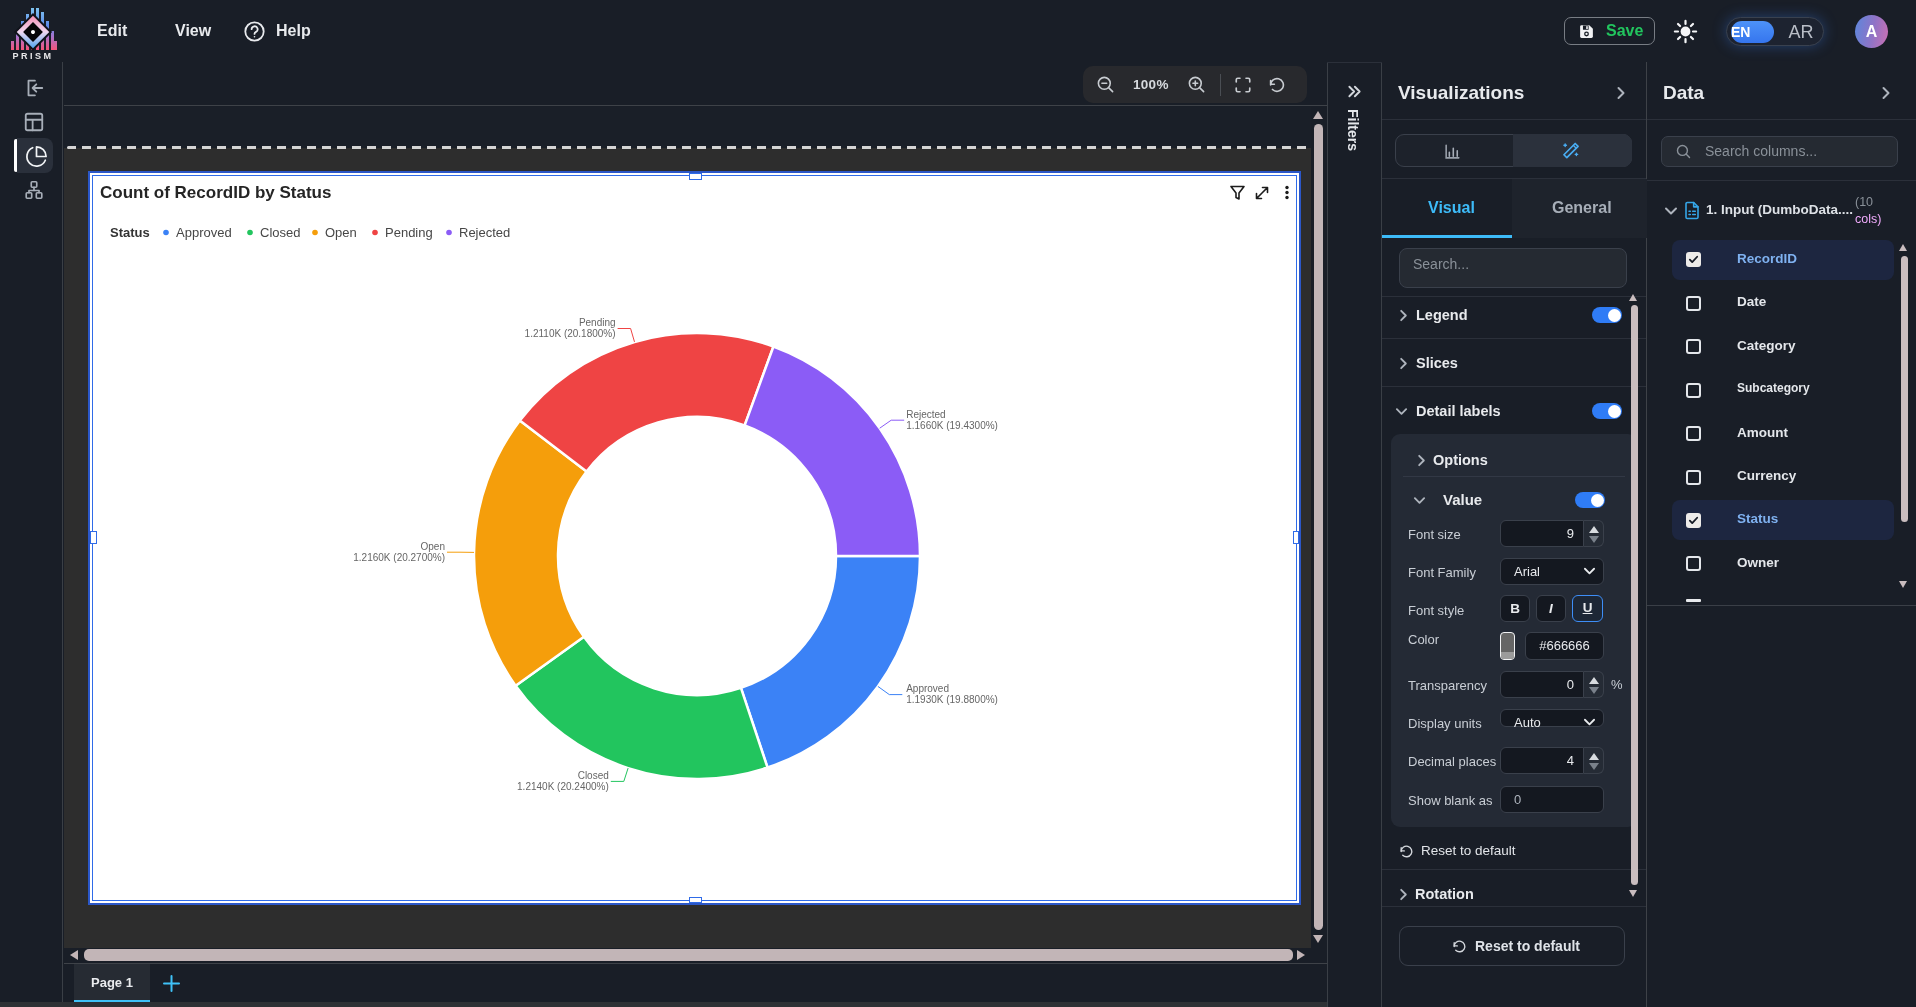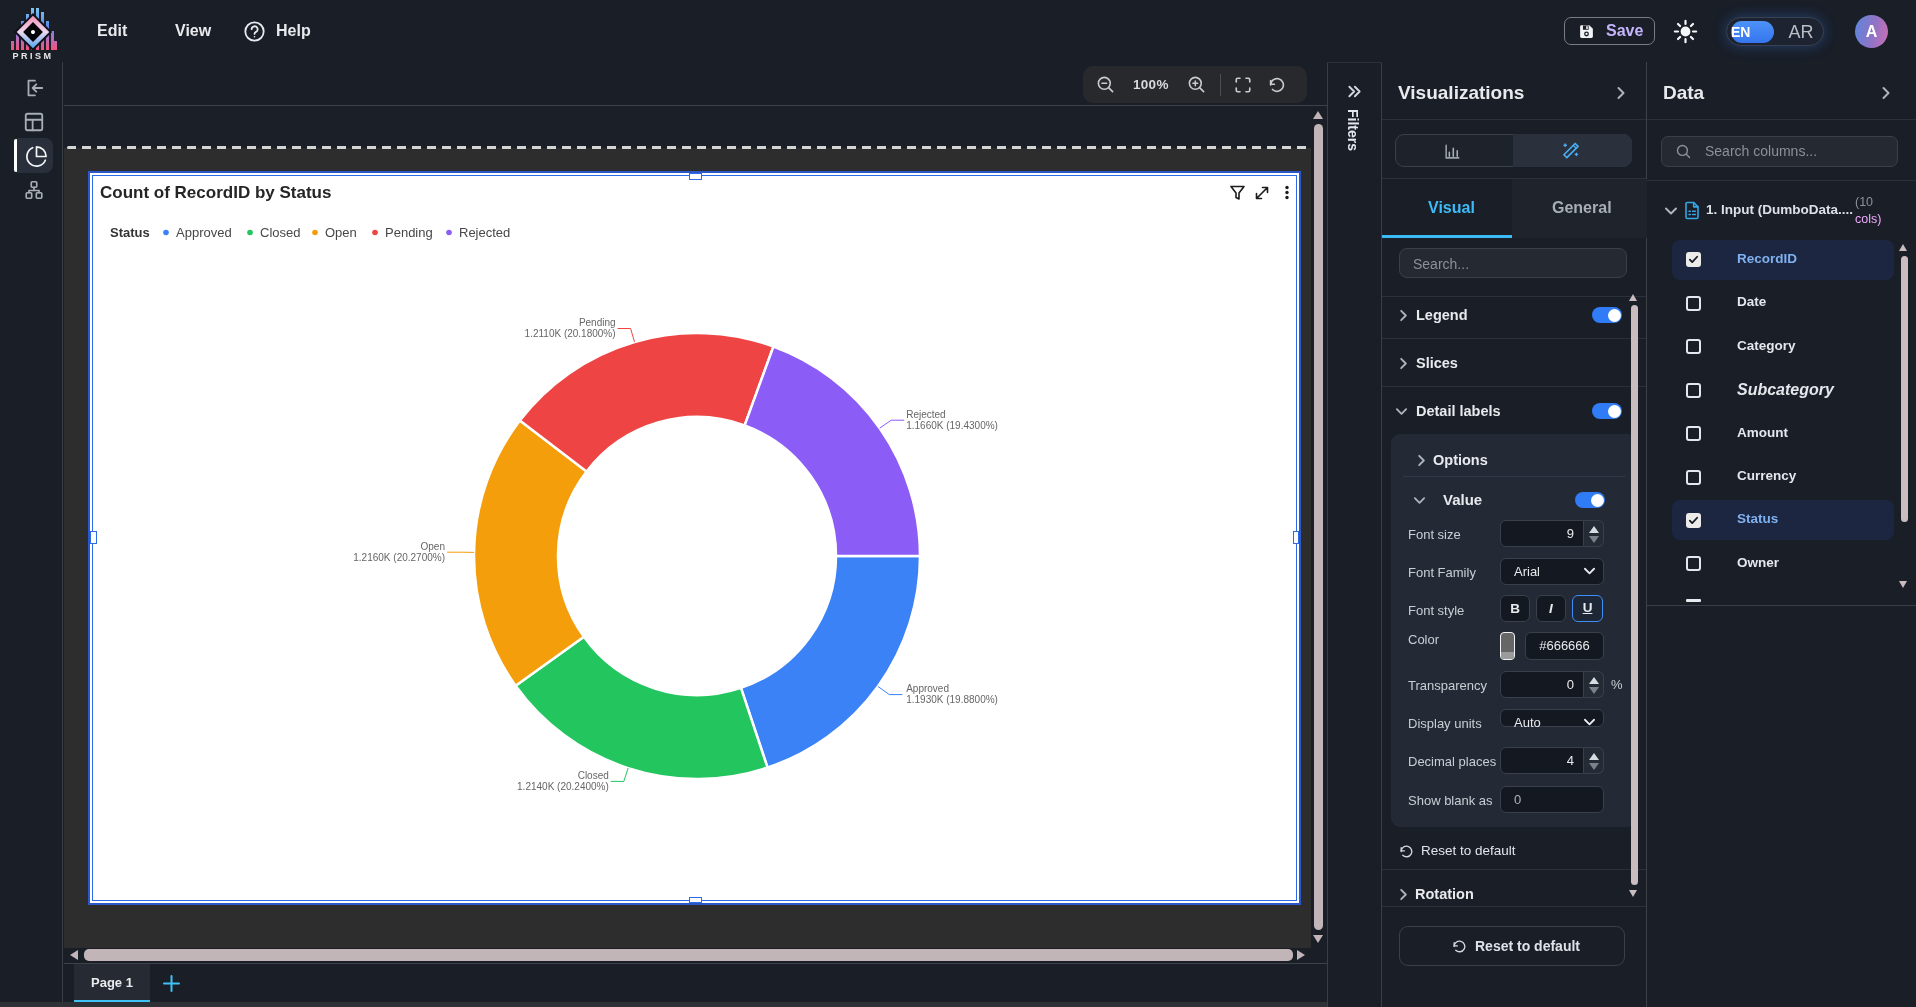--- a/index.html
+++ b/index.html
@@ -109,21 +109,21 @@
   <div class="menu-item" style="left:276px">Help</div>
 
   <div class="abs" style="left:1564px;top:17px;width:91px;height:28px;border:1px solid #787D84;border-radius:7px;"></div>
   <svg class="abs" style="left:1578px;top:23px" width="17" height="17" viewBox="0 0 24 24" fill="#F2F3F5">
     <path d="M3 5a2 2 0 0 1 2-2h11l5 5v11a2 2 0 0 1-2 2H5a2 2 0 0 1-2-2V5z"></path>
     <rect x="7" y="3.5" width="8" height="6" rx="0.5" fill="#191E27"></rect>
     <rect x="11.6" y="4.5" width="2.2" height="4" fill="#F2F3F5"></rect>
     <circle cx="12" cy="15.5" r="3.4" fill="#191E27"></circle>
     <circle cx="12" cy="15.5" r="1.6" fill="#F2F3F5"></circle>
   </svg>
-  <div class="abs txt" style="left:1606px;top:0;height:62px;line-height:61px;color:#c4b5fd;font-size:16px;font-weight:600;">Save</div>
+  <div class="abs txt" style="left:1606px;top:0;height:62px;line-height:61px;color:#22c55e;font-size:16px;font-weight:600;">Save</div>
 
   <svg class="abs" style="left:1673px;top:19px" width="25" height="25" viewBox="0 0 24 24" fill="none" stroke="#F5F6F8" stroke-width="2.1" stroke-linecap="round">
     <circle cx="12" cy="12" r="4.7" fill="#F5F6F8" stroke="none"></circle>
     <path d="M12 1.8v3M12 19.2v3M1.8 12h3M19.2 12h3M4.8 4.8l2 2M17.2 17.2l2 2M4.8 19.2l2-2M17.2 6.8l2-2"></path>
   </svg>
 
   <div class="abs" style="left:1726px;top:17px;width:98px;height:29px;background:#1D2330;border:1px solid #39414F;border-radius:15px;box-shadow:0 0 14px rgba(59,130,246,0.35);"></div>
   <div class="abs" style="left:1731px;top:21px;width:43px;height:22px;background:linear-gradient(180deg,#4D92F8,#3575EE);border-radius:11px;color:#fff;font-size:14px;font-weight:700;line-height:22px;">EN</div>
   <div class="abs" style="left:1785px;top:21px;width:32px;height:22px;color:#B9BEC7;font-size:18px;font-weight:400;text-align:center;line-height:22px;">AR</div>
 
@@ -292,21 +292,21 @@
     <path d="M5 3.5v3M3.5 5h3" stroke-width="1.7"></path>
     <path d="M18.5 14.5v3M17 16h3" stroke-width="1.7"></path>
   </svg>
   <div class="hr" style="top:116px"></div>
 
   <div class="abs" style="left:130px;top:117px;width:135px;height:59px;background:#1E232C;"></div>
   <div class="abs txt" style="left:46px;top:117px;height:58px;line-height:58px;color:#3DBBF8;font-size:16px;font-weight:700;">Visual</div>
   <div class="abs txt" style="left:170px;top:117px;height:58px;line-height:58px;color:#A7AEB8;font-size:16px;font-weight:700;text-align:right;">General</div>
   <div class="abs" style="left:0;top:173px;width:130px;height:3px;background:#3DBBF8;"></div>
 
-  <div class="inp" style="left:17px;top:186px;width:228px;height:30px;border-radius:8px;background:#252A32;color:#8A9199;font-size:14px;line-height:31px;padding-left:13px;">Search...</div>
+  <div class="inp" style="left:17px;top:186px;width:228px;height:40px;border-radius:8px;background:#252A32;color:#8A9199;font-size:14px;line-height:31px;padding-left:13px;">Search...</div>
   <div class="hr" style="top:234px"></div>
 
   <svg class="abs" style="left:15px;top:247px" width="13" height="13" viewBox="0 0 14 14">
       <path class="chev" d="M4.5 2l5 5-5 5"></path>
     </svg>
   <div class="abs txt sec-label" style="left:34px;top:245px;">Legend</div>
   <div class="toggle" style="left:210px;top:245px;"></div>
   <div class="hr" style="top:276px"></div>
 
   <svg class="abs" style="left:15px;top:295px" width="13" height="13" viewBox="0 0 14 14">
@@ -440,21 +440,21 @@
   <div class="abs" style="left:39px;top:190px;width:15px;height:15px;background:#EDEBE9;border-radius:3px;"></div>
   <svg class="abs" style="left:41px;top:192px" width="11" height="11" viewBox="0 0 12 12">
       <path d="M2 6.2l2.6 2.6L10 3" fill="none" stroke="#161B26" stroke-width="2" stroke-linecap="round" stroke-linejoin="round"></path>
     </svg>
   <div class="abs txt" style="left:90px;top:189px;color:#7FB1F0;font-size:13.5px;font-weight:700;">RecordID</div>
   <div class="abs" style="left:39px;top:234px;width:15px;height:15px;border:2px solid #E4E7EB;border-radius:3px;"></div>
   <div class="abs txt" style="left:90px;top:232px;color:#E4E7EB;font-size:13.5px;font-weight:700;">Date</div>
   <div class="abs" style="left:39px;top:277px;width:15px;height:15px;border:2px solid #E4E7EB;border-radius:3px;"></div>
   <div class="abs txt" style="left:90px;top:276px;color:#E4E7EB;font-size:13.5px;font-weight:700;">Category</div>
   <div class="abs" style="left:39px;top:321px;width:15px;height:15px;border:2px solid #E4E7EB;border-radius:3px;"></div>
-  <div class="abs txt" style="left:90px;top:319px;color:#E4E7EB;font-size:16px;font-weight:700;font-style:italic;">Subcategory</div>
+  <div class="abs txt" style="left:90px;top:319px;color:#E4E7EB;font-size:12px;font-weight:700;">Subcategory</div>
   <div class="abs" style="left:39px;top:364px;width:15px;height:15px;border:2px solid #E4E7EB;border-radius:3px;"></div>
   <div class="abs txt" style="left:90px;top:363px;color:#E4E7EB;font-size:13.5px;font-weight:700;">Amount</div>
   <div class="abs" style="left:39px;top:408px;width:15px;height:15px;border:2px solid #E4E7EB;border-radius:3px;"></div>
   <div class="abs txt" style="left:90px;top:406px;color:#E4E7EB;font-size:13.5px;font-weight:700;">Currency</div>
   <div class="abs" style="left:39px;top:451px;width:15px;height:15px;background:#EDEBE9;border-radius:3px;"></div>
   <svg class="abs" style="left:41px;top:453px" width="11" height="11" viewBox="0 0 12 12">
       <path d="M2 6.2l2.6 2.6L10 3" fill="none" stroke="#161B26" stroke-width="2" stroke-linecap="round" stroke-linejoin="round"></path>
     </svg>
   <div class="abs txt" style="left:90px;top:449px;color:#7FB1F0;font-size:13.5px;font-weight:700;">Status</div>
   <div class="abs" style="left:39px;top:494px;width:15px;height:15px;border:2px solid #E4E7EB;border-radius:3px;"></div>

